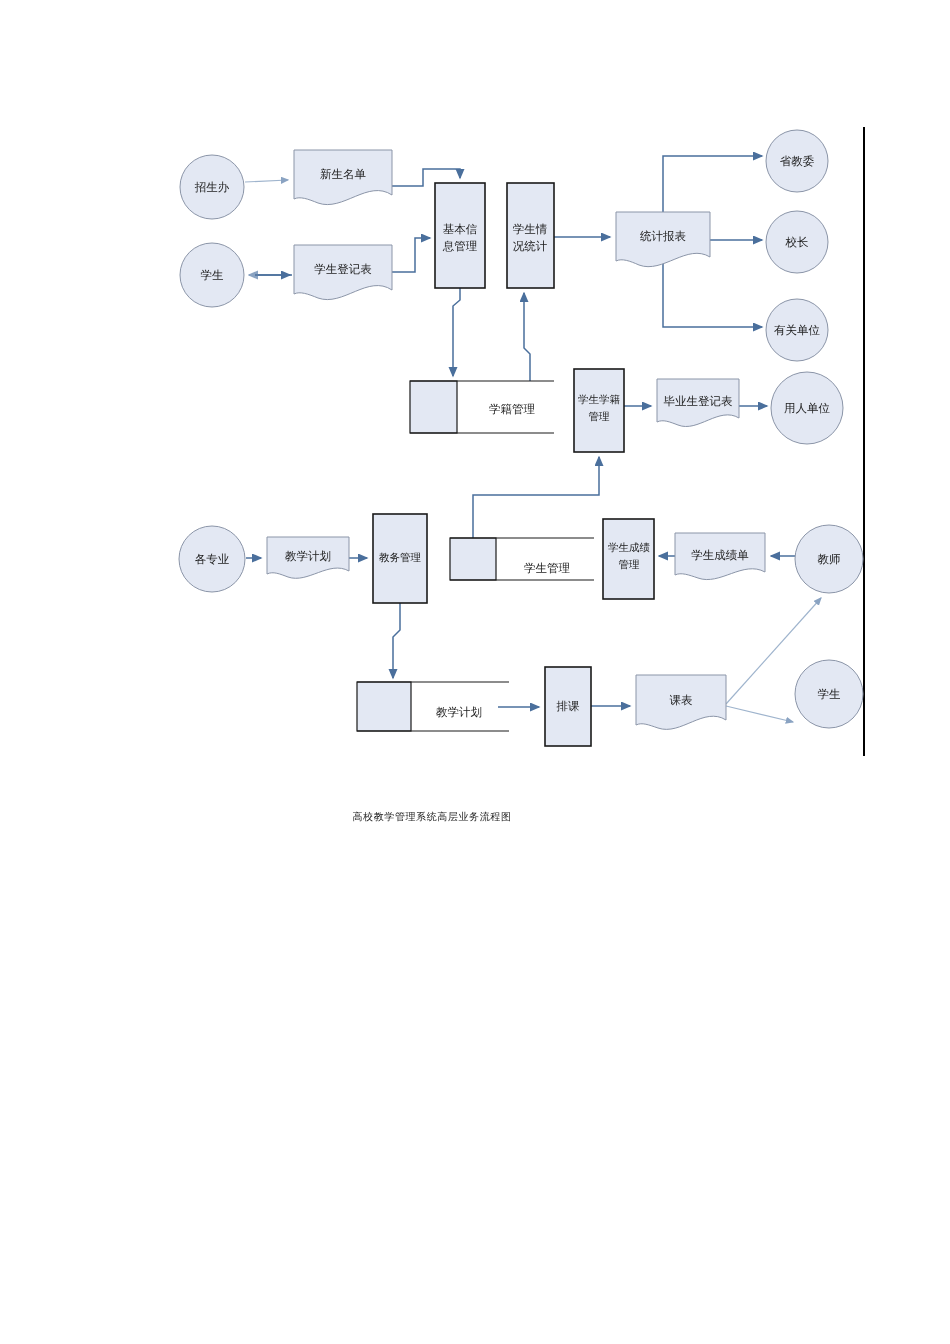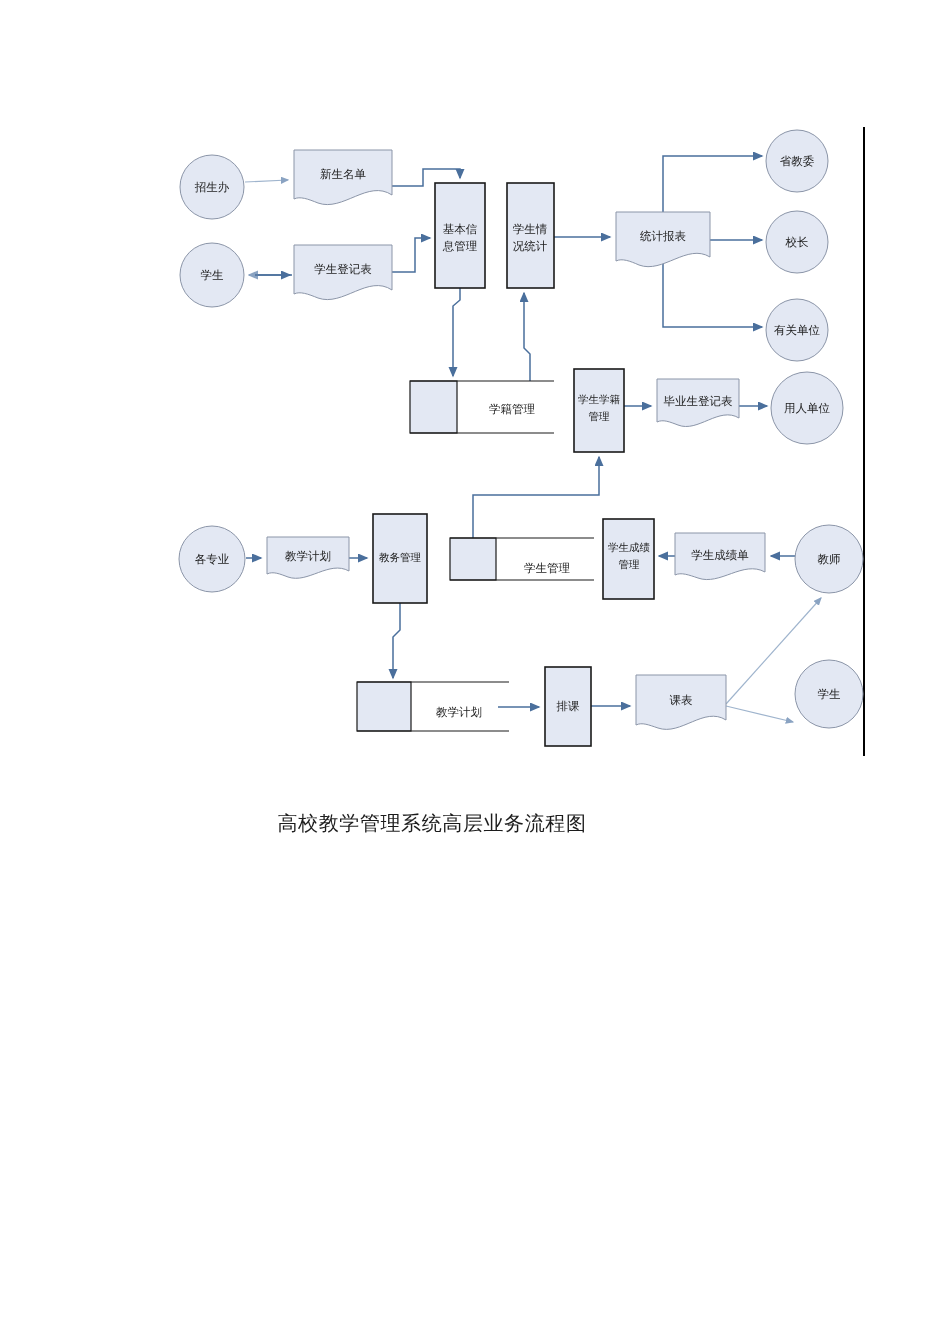--- a/index.html
+++ b/index.html
@@ -38,21 +38,21 @@
     fill: #1c1c1c;
     text-anchor: middle;
     dominant-baseline: middle;
   }
   .caption {
     position: absolute;
     left: 0;
     top: 810px;
     width: 864px;
     text-align: center;
-    font-size: 20px;
+    font-size: 10px;
     color: #1c1c1c;
     letter-spacing: 0.6px;
     font-family: "Liberation Serif", "DejaVu Serif", serif;
   }
 </style>
 </head>
 <body>
 
 <div id="page">
 

